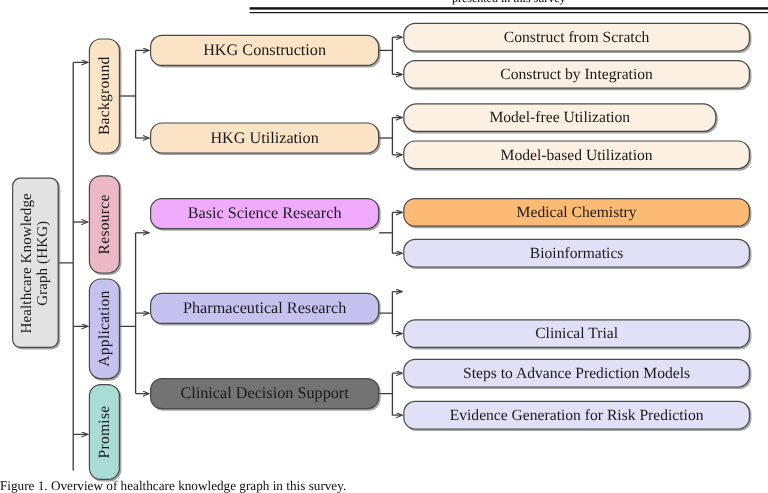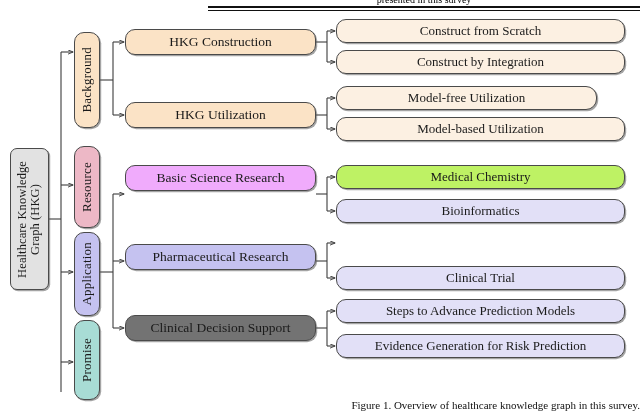--- a/index.html
+++ b/index.html
@@ -79,21 +79,21 @@
     border-radius:10px;
   }
   .leaf{
     font-size:13px;
     border-radius:10px;
   }
 
   .caption{
     position:absolute;left:0;top:399px;width:640px;height:12px;
     overflow:hidden;
-    text-align:right;
+    text-align:left;
     font-family:"Liberation Serif", serif;
     font-size:11px;
     color:#111;
     white-space:nowrap;
   }
   .caption span{display:inline-block;}
 </style>
 </head>
 <body>
 
@@ -208,21 +208,21 @@
   </div>
 
   <div class="node leaf" style="left:336px;top:86px;width:261px;height:24px;background:#fcf0e2;border-radius:11px;">
     <span>Model-free Utilization</span>
   </div>
 
   <div class="node leaf" style="left:336px;top:117px;width:289px;height:24px;background:#fcf0e2;">
     <span>Model-based Utilization</span>
   </div>
 
-  <div class="node leaf" style="left:336px;top:165px;width:289px;height:24px;background:#bef264;">
+  <div class="node leaf" style="left:336px;top:165px;width:289px;height:24px;background:#fdba74;">
     <span>Medical Chemistry</span>
   </div>
 
   <div class="node leaf" style="left:336px;top:199px;width:289px;height:24px;background:#e2e0f7;">
     <span>Bioinformatics</span>
   </div>
 
 
   <div class="node leaf" style="left:336px;top:266px;width:289px;height:24px;background:#e2e0f7;">
     <span>Clinical Trial</span>

